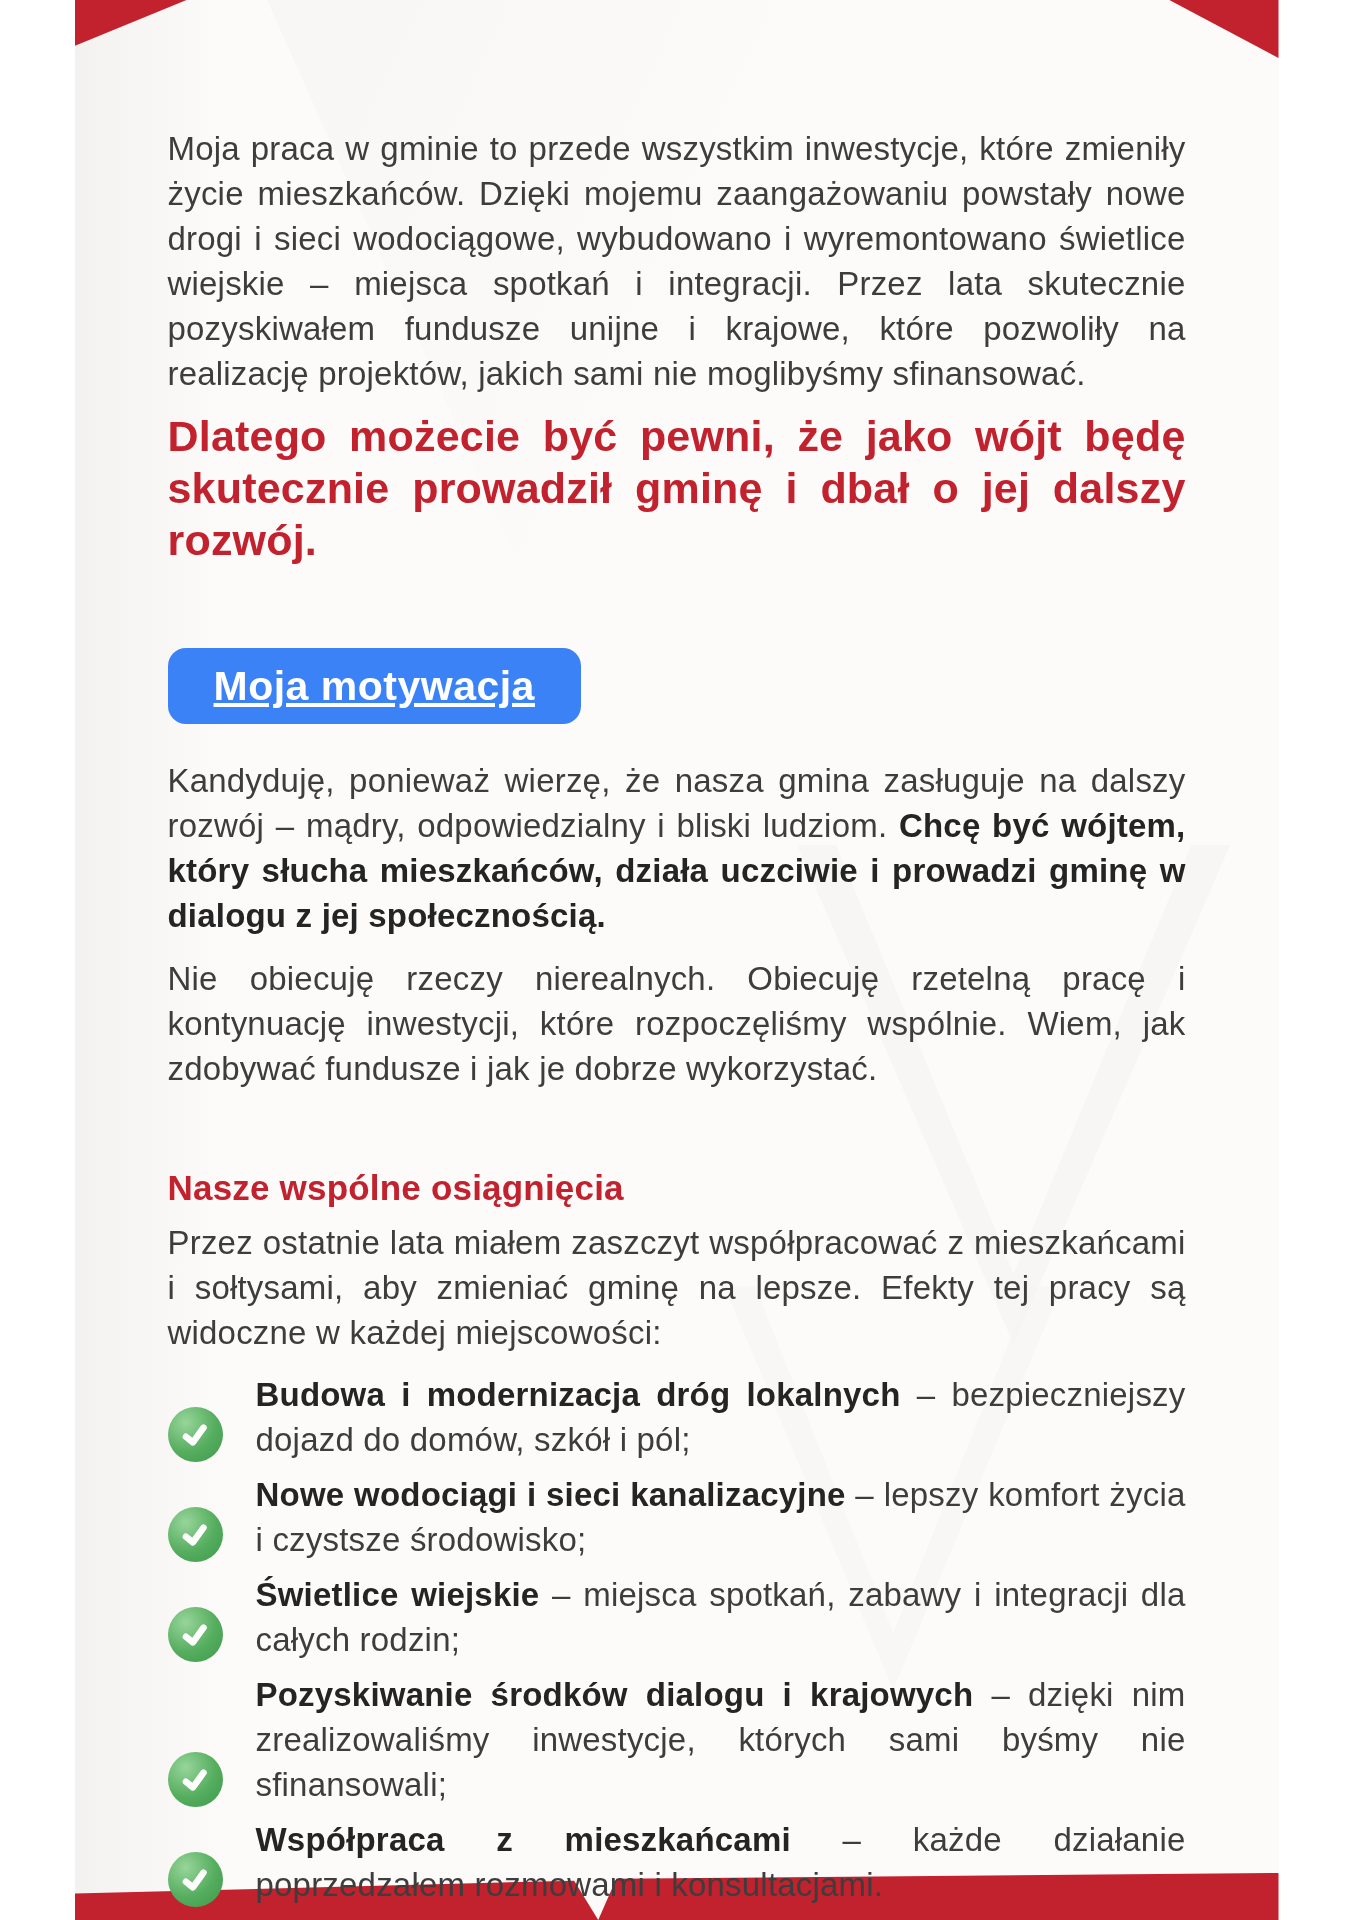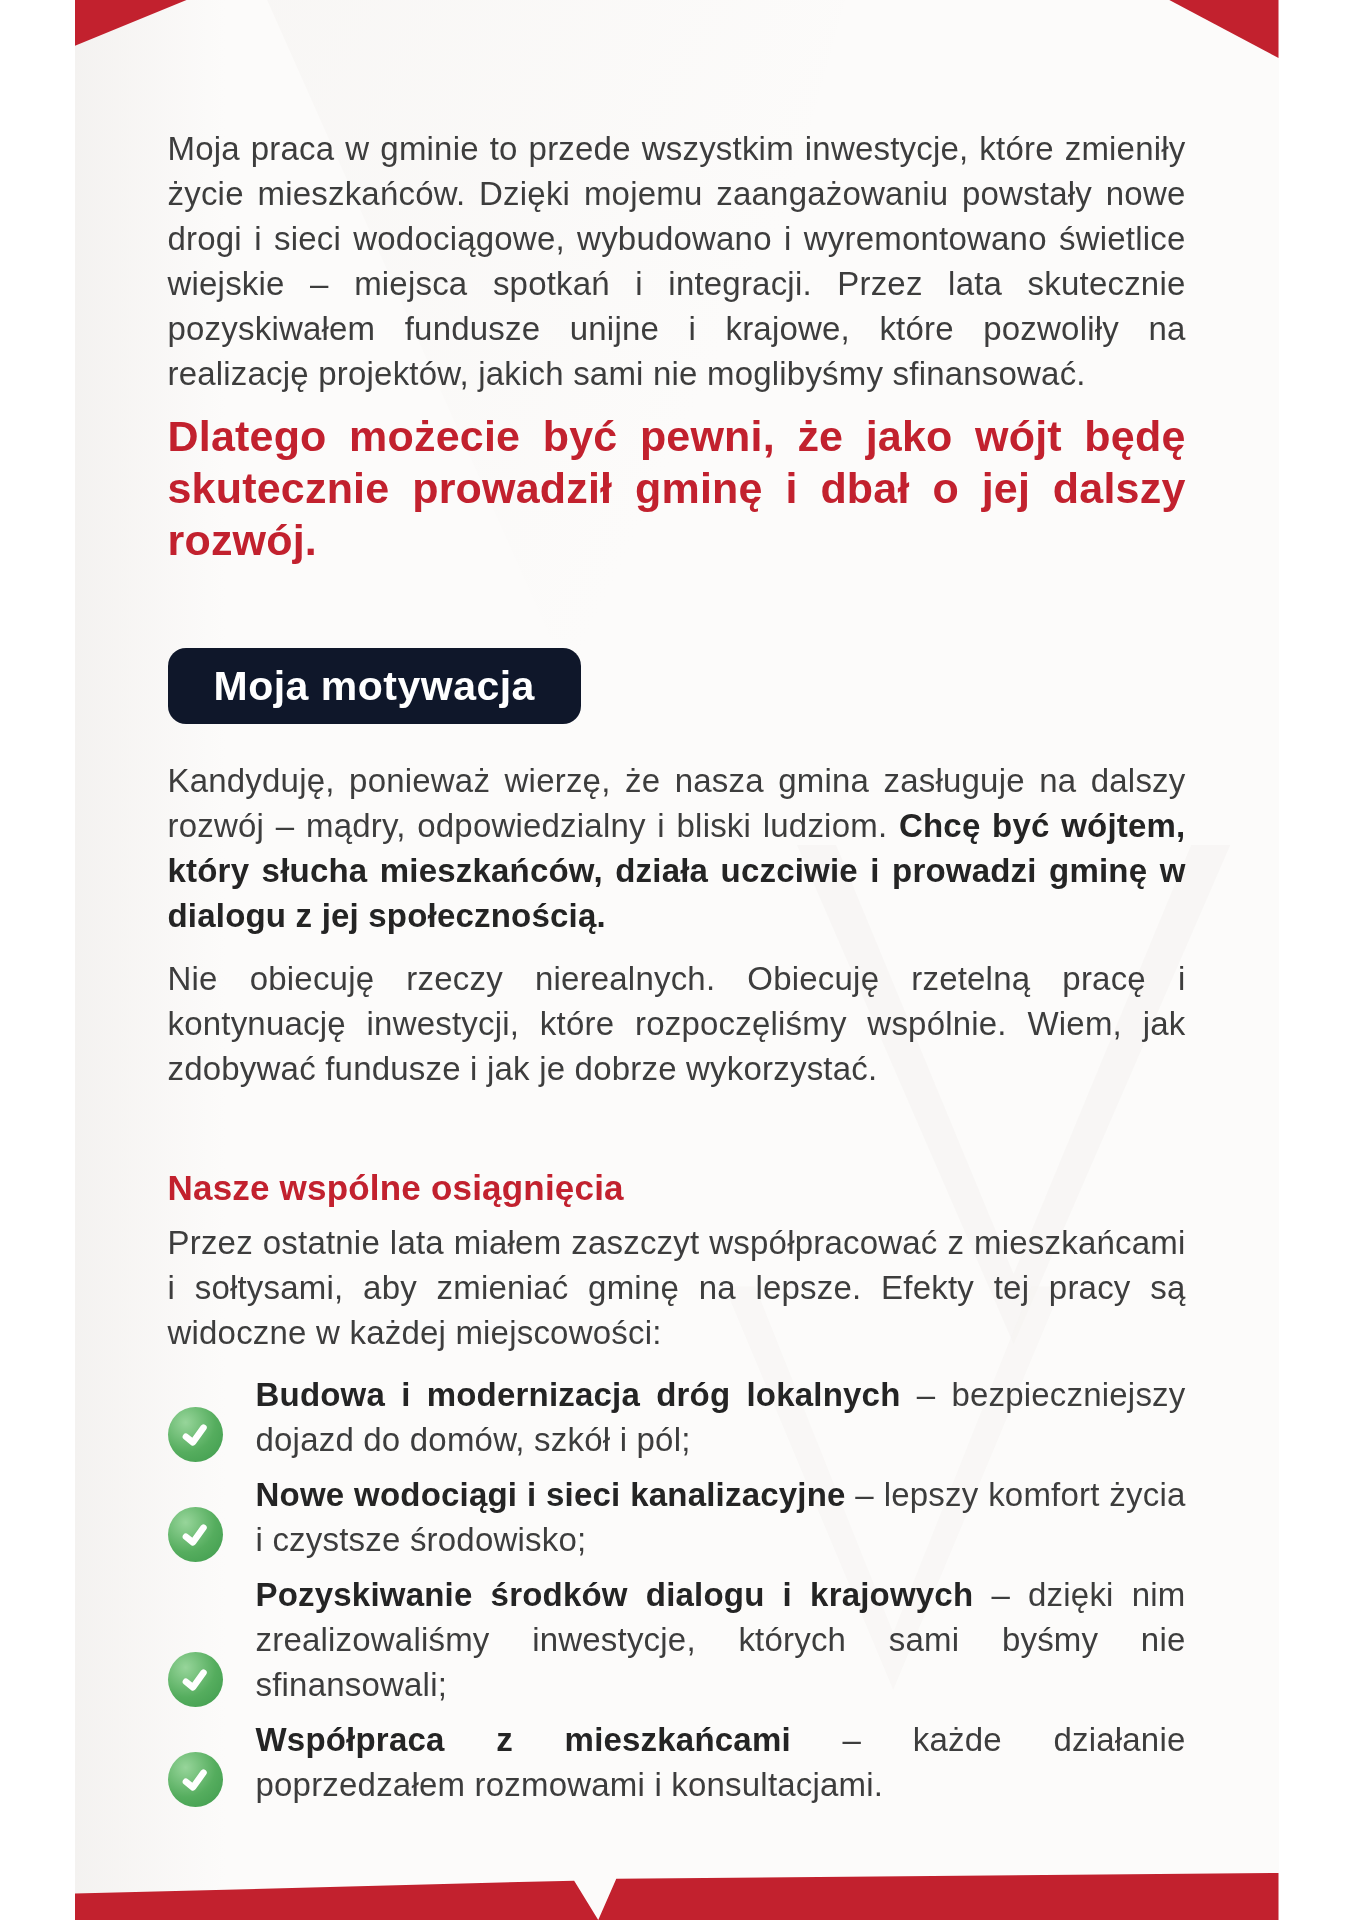--- a/index.html
+++ b/index.html
@@ -64,24 +64,25 @@
   }
   .bold-seg{font-weight:700;color:#242424;}
   .promise{
     margin:14px 0 0 0;
     font-size:43px;line-height:52px;font-weight:700;
     color:#c2212e;text-align:justify;letter-spacing:.2px;
   }
   .badge-row{margin-top:82px;}
   .badge{
     display:inline-block;
-    background:#0f172a;color:#ffffff;
+    background:#3b82f6;color:#ffffff;
     font-size:41px;font-weight:700;letter-spacing:.5px;
     height:76px;line-height:76px;padding:0 46px;
     border-radius:18px;
+    text-decoration:underline;
   }
   .motivation{margin-top:34px;}
   .no-promises{margin-top:18px;}
   .heading{
     margin:75px 0 0 0;
     font-size:35px;line-height:44px;font-weight:700;
     color:#c2212e;letter-spacing:.2px;
   }
   .ach-intro{margin-top:10px;}
   .ach-list{
@@ -149,20 +150,28 @@
 
       <li class="ach-item">
         <span class="check-circle">
           <svg viewBox="0 0 24 24">
             <path d="M5.5 12.6 L10 17 L18.5 7.5" fill="none" stroke="#ffffff" stroke-width="4.6" stroke-linecap="round" stroke-linejoin="round"></path>
           </svg>
         </span>
         <div class="bullet-text"><span class="bold-seg">Nowe wodociągi i sieci kanalizacyjne</span><span> – lepszy komfort życia i czystsze środowisko;</span></div>
       </li>
 
+      <li class="ach-item">
+        <span class="check-circle">
+          <svg viewBox="0 0 24 24">
+            <path d="M5.5 12.6 L10 17 L18.5 7.5" fill="none" stroke="#ffffff" stroke-width="4.6" stroke-linecap="round" stroke-linejoin="round"></path>
+          </svg>
+        </span>
+        <div class="bullet-text"><span class="bold-seg">Świetlice wiejskie</span><span> – miejsca spotkań, zabawy i integracji dla całych rodzin;</span></div>
+      </li>
 
       <li class="ach-item">
         <span class="check-circle">
           <svg viewBox="0 0 24 24">
             <path d="M5.5 12.6 L10 17 L18.5 7.5" fill="none" stroke="#ffffff" stroke-width="4.6" stroke-linecap="round" stroke-linejoin="round"></path>
           </svg>
         </span>
         <div class="bullet-text"><span class="bold-seg">Pozyskiwanie środków dialogu i krajowych</span><span> – dzięki nim zrealizowaliśmy inwestycje, których sami byśmy nie sfinansowali;</span></div>
       </li>
 

